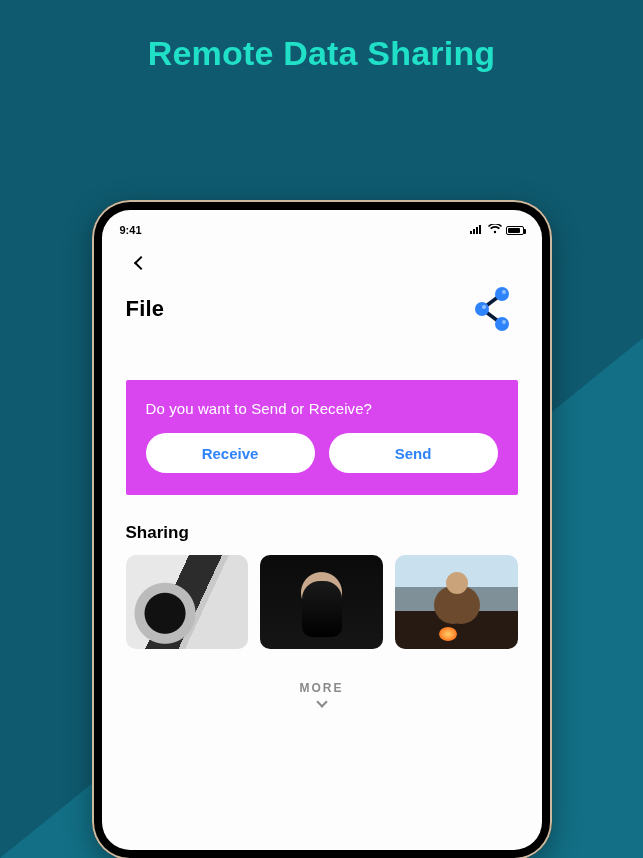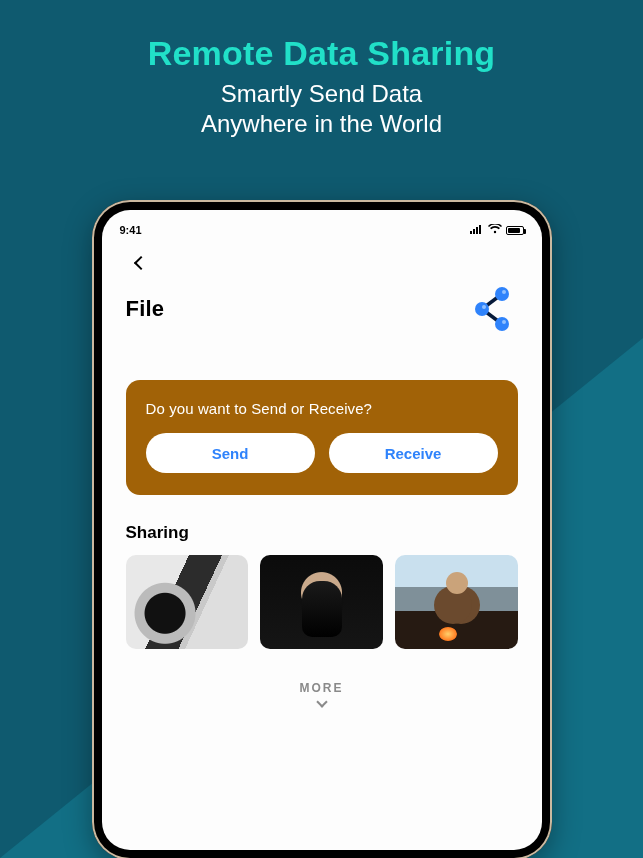--- a/index.html
+++ b/index.html
@@ -116,22 +116,22 @@
   }
   .title {
     font-size: 22px;
     font-weight: 800;
     color: #000;
     letter-spacing: .2px;
   }
   .share-ico { width: 50px; height: 50px; }
 
   .card {
-    background: #a16207;
-    border-radius: 14px;
+    background: #d946ef;
+    border-radius: 2px;
     padding: 20px 20px 22px;
     color: #fff;
     margin-top: 28px;
   }
   .card-prompt {
     font-size: 15px;
     font-weight: 500;
     margin-bottom: 16px;
     letter-spacing: .1px;
   }
@@ -231,24 +231,20 @@
     margin-top:-3px;
   }
 </style>
 </head>
 <body>
 
 <div class="bg-tri"></div>
 
 <div class="promo">
   <h1>Remote Data Sharing</h1>
-  <p>
-    <span>Smartly Send Data</span><br>
-    <span>Anywhere in the World</span>
-  </p>
 </div>
 
 <div class="tablet">
   <div class="screen">
 
     <div class="status-bar">
       <span>9:41</span>
       <div class="status-right">
         <span class="sig-icon">
           <svg width="14" height="10" viewBox="0 0 14 10">
@@ -287,22 +283,22 @@
             <circle cx="36" cy="8" r="2" fill="#8fc0ff"></circle>
             <circle cx="16" cy="23" r="2" fill="#8fc0ff"></circle>
             <circle cx="36" cy="38" r="2" fill="#8fc0ff"></circle>
           </svg>
         </span>
       </div>
 
       <div class="card">
         <div class="card-prompt">Do you want to Send or Receive?</div>
         <div class="card-btns">
+          <button class="pill">Receive</button>
           <button class="pill">Send</button>
-          <button class="pill">Receive</button>
         </div>
       </div>
 
       <div class="history-sec">
         <div class="history-title">Sharing</div>
         <div class="hist-row">
           <div class="thumb thumb-a"></div>
           <div class="thumb thumb-b">
             <div class="play-badge">
               <div class="play-tri"></div>

